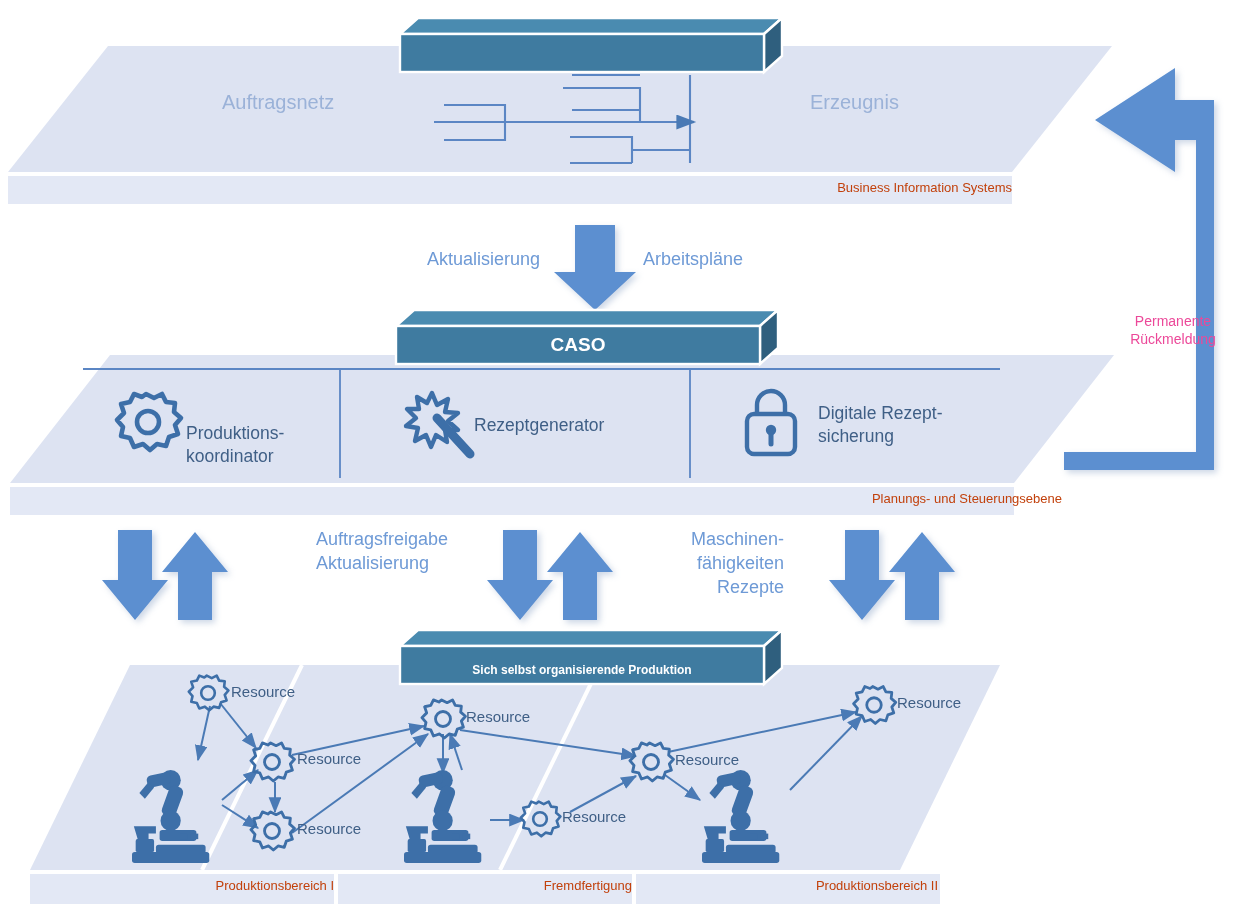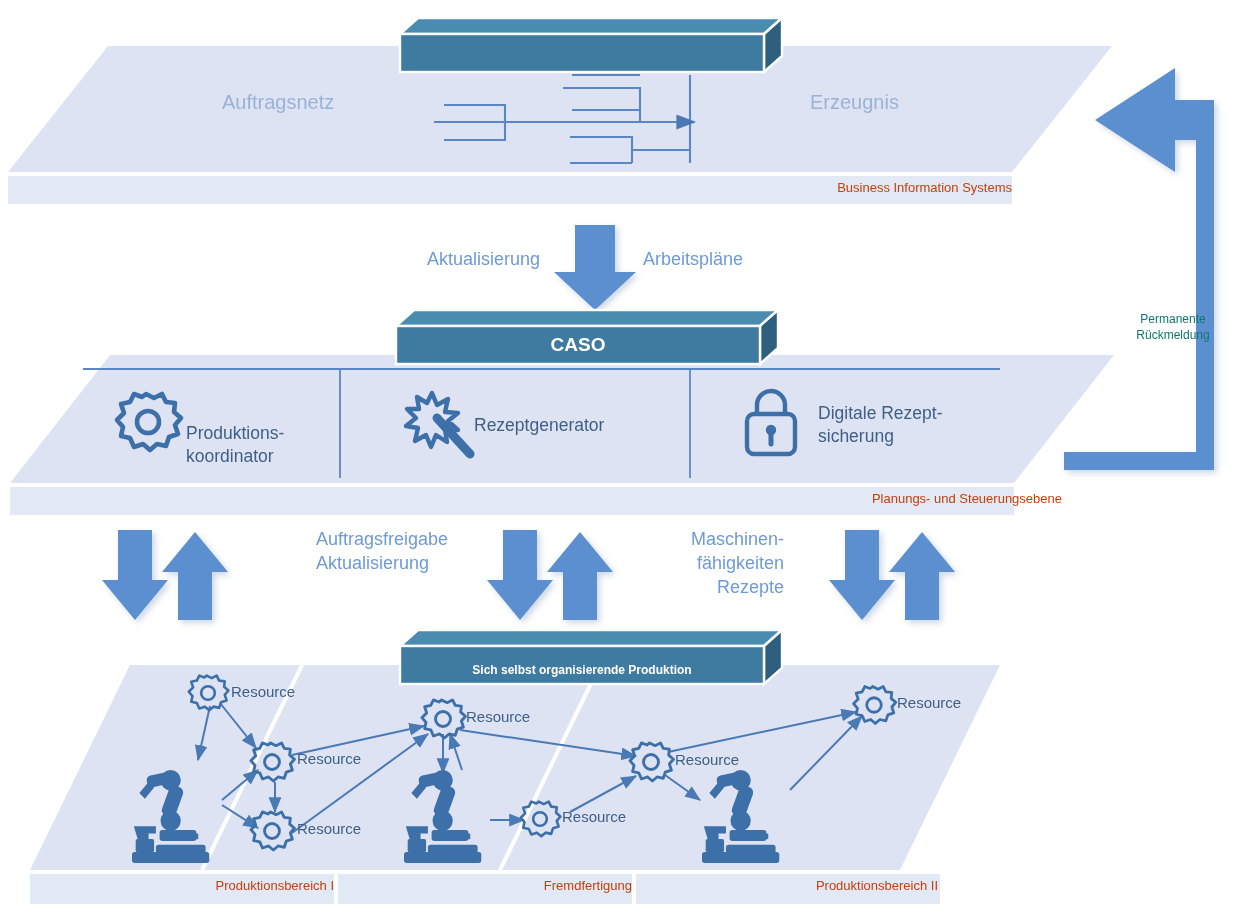--- a/index.html
+++ b/index.html
@@ -8,21 +8,21 @@
   #stage{position:absolute;left:0;top:0;width:1255px;height:920px;}
   svg.layer{position:absolute;left:0;top:0;width:1255px;height:920px;overflow:visible;}
   .banner-label{position:absolute;color:#ffffff;font-size:19px;font-weight:600;
                 white-space:nowrap;display:flex;align-items:center;justify-content:center;}
   .footer-label{position:absolute;color:#c2410c;font-size:13px;white-space:nowrap;
                 text-align:right;}
   .plane-label{position:absolute;color:#9bb2d8;font-size:20px;white-space:nowrap;}
   .mod-label{position:absolute;color:#3f5f86;font-size:17.5px;line-height:1.3;white-space:pre;}
   .flow-label{position:absolute;color:#6e9ad6;font-size:18px;white-space:pre;line-height:1.32;}
   .res-label{position:absolute;color:#3f5f86;font-size:15px;white-space:nowrap;}
-  .fb-label{position:absolute;color:#0f766e;font-size:12px;line-height:1.3;
+  .fb-label{position:absolute;color:#ec4899;font-size:14px;line-height:1.3;
             white-space:pre;text-align:center;}
 </style>
 </head>
 <body>
 
 <div id="stage">
 
   <svg class="layer" viewBox="0 0 1255 920">
     <defs>
       <marker id="ah" markerWidth="9" markerHeight="9" refX="7.4" refY="3.2" orient="auto" markerUnits="strokeWidth">

